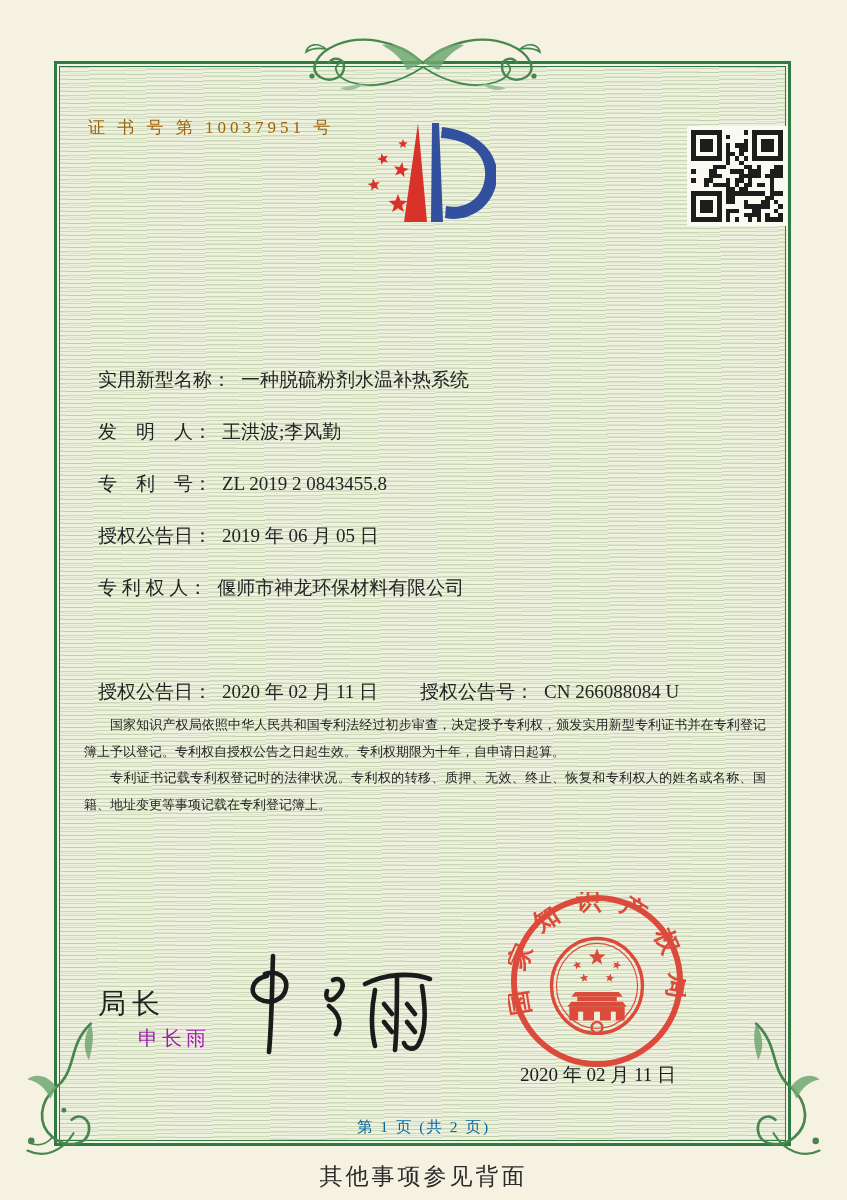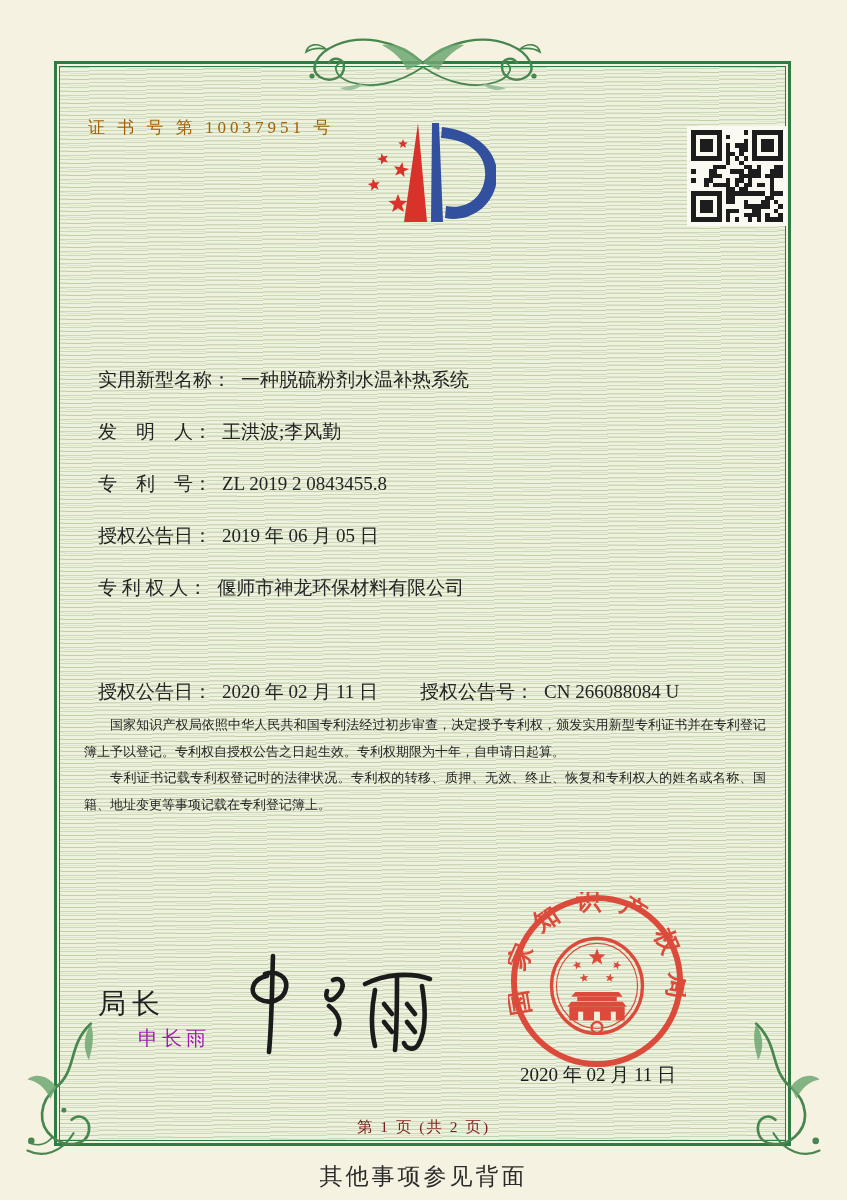--- a/index.html
+++ b/index.html
@@ -44,21 +44,21 @@
   
   .paras { position:absolute; left:84px; top:712px; width:682px; font-size:13px; line-height:26.5px; text-align:justify; color:#242424; }
   .paras p { text-indent:2em; }
 
   
   .director-label { position:absolute; left:98px; top:985px; font-size:28px; letter-spacing:6px; color:#222; }
   .director-name  { position:absolute; left:98px; top:1025px; font-size:20px; letter-spacing:4px; color:#a21caf;margin-left:40px; }
   .signature { position:absolute; left:225px; top:948px; width:215px; height:118px; }
   .seal { position:absolute; left:508px; top:892px; width:178px; height:178px; opacity:.93; }
   .seal-date { position:absolute; left:503px; top:1062px; width:190px; text-align:center; font-size:19px; color:#1c1c1c; }
-  .page-info { position:absolute; left:0; right:0; top:1117px; text-align:center; font-size:15.5px; letter-spacing:2px; color:#7f1d1d; }
+  .page-info { position:absolute; left:0; right:0; top:1117px; text-align:center; font-size:15.5px; letter-spacing:2px; color:#0369a1; }
   .back-note { position:absolute; left:0; right:0; top:1161px; text-align:center; font-size:23px; letter-spacing:3px; color:#2a2a2a; }
 </style>
 </head>
 <body>
 
 <div class="page">
 
   <div class="frame">
     <div class="frame-inner"></div>
   </div>

